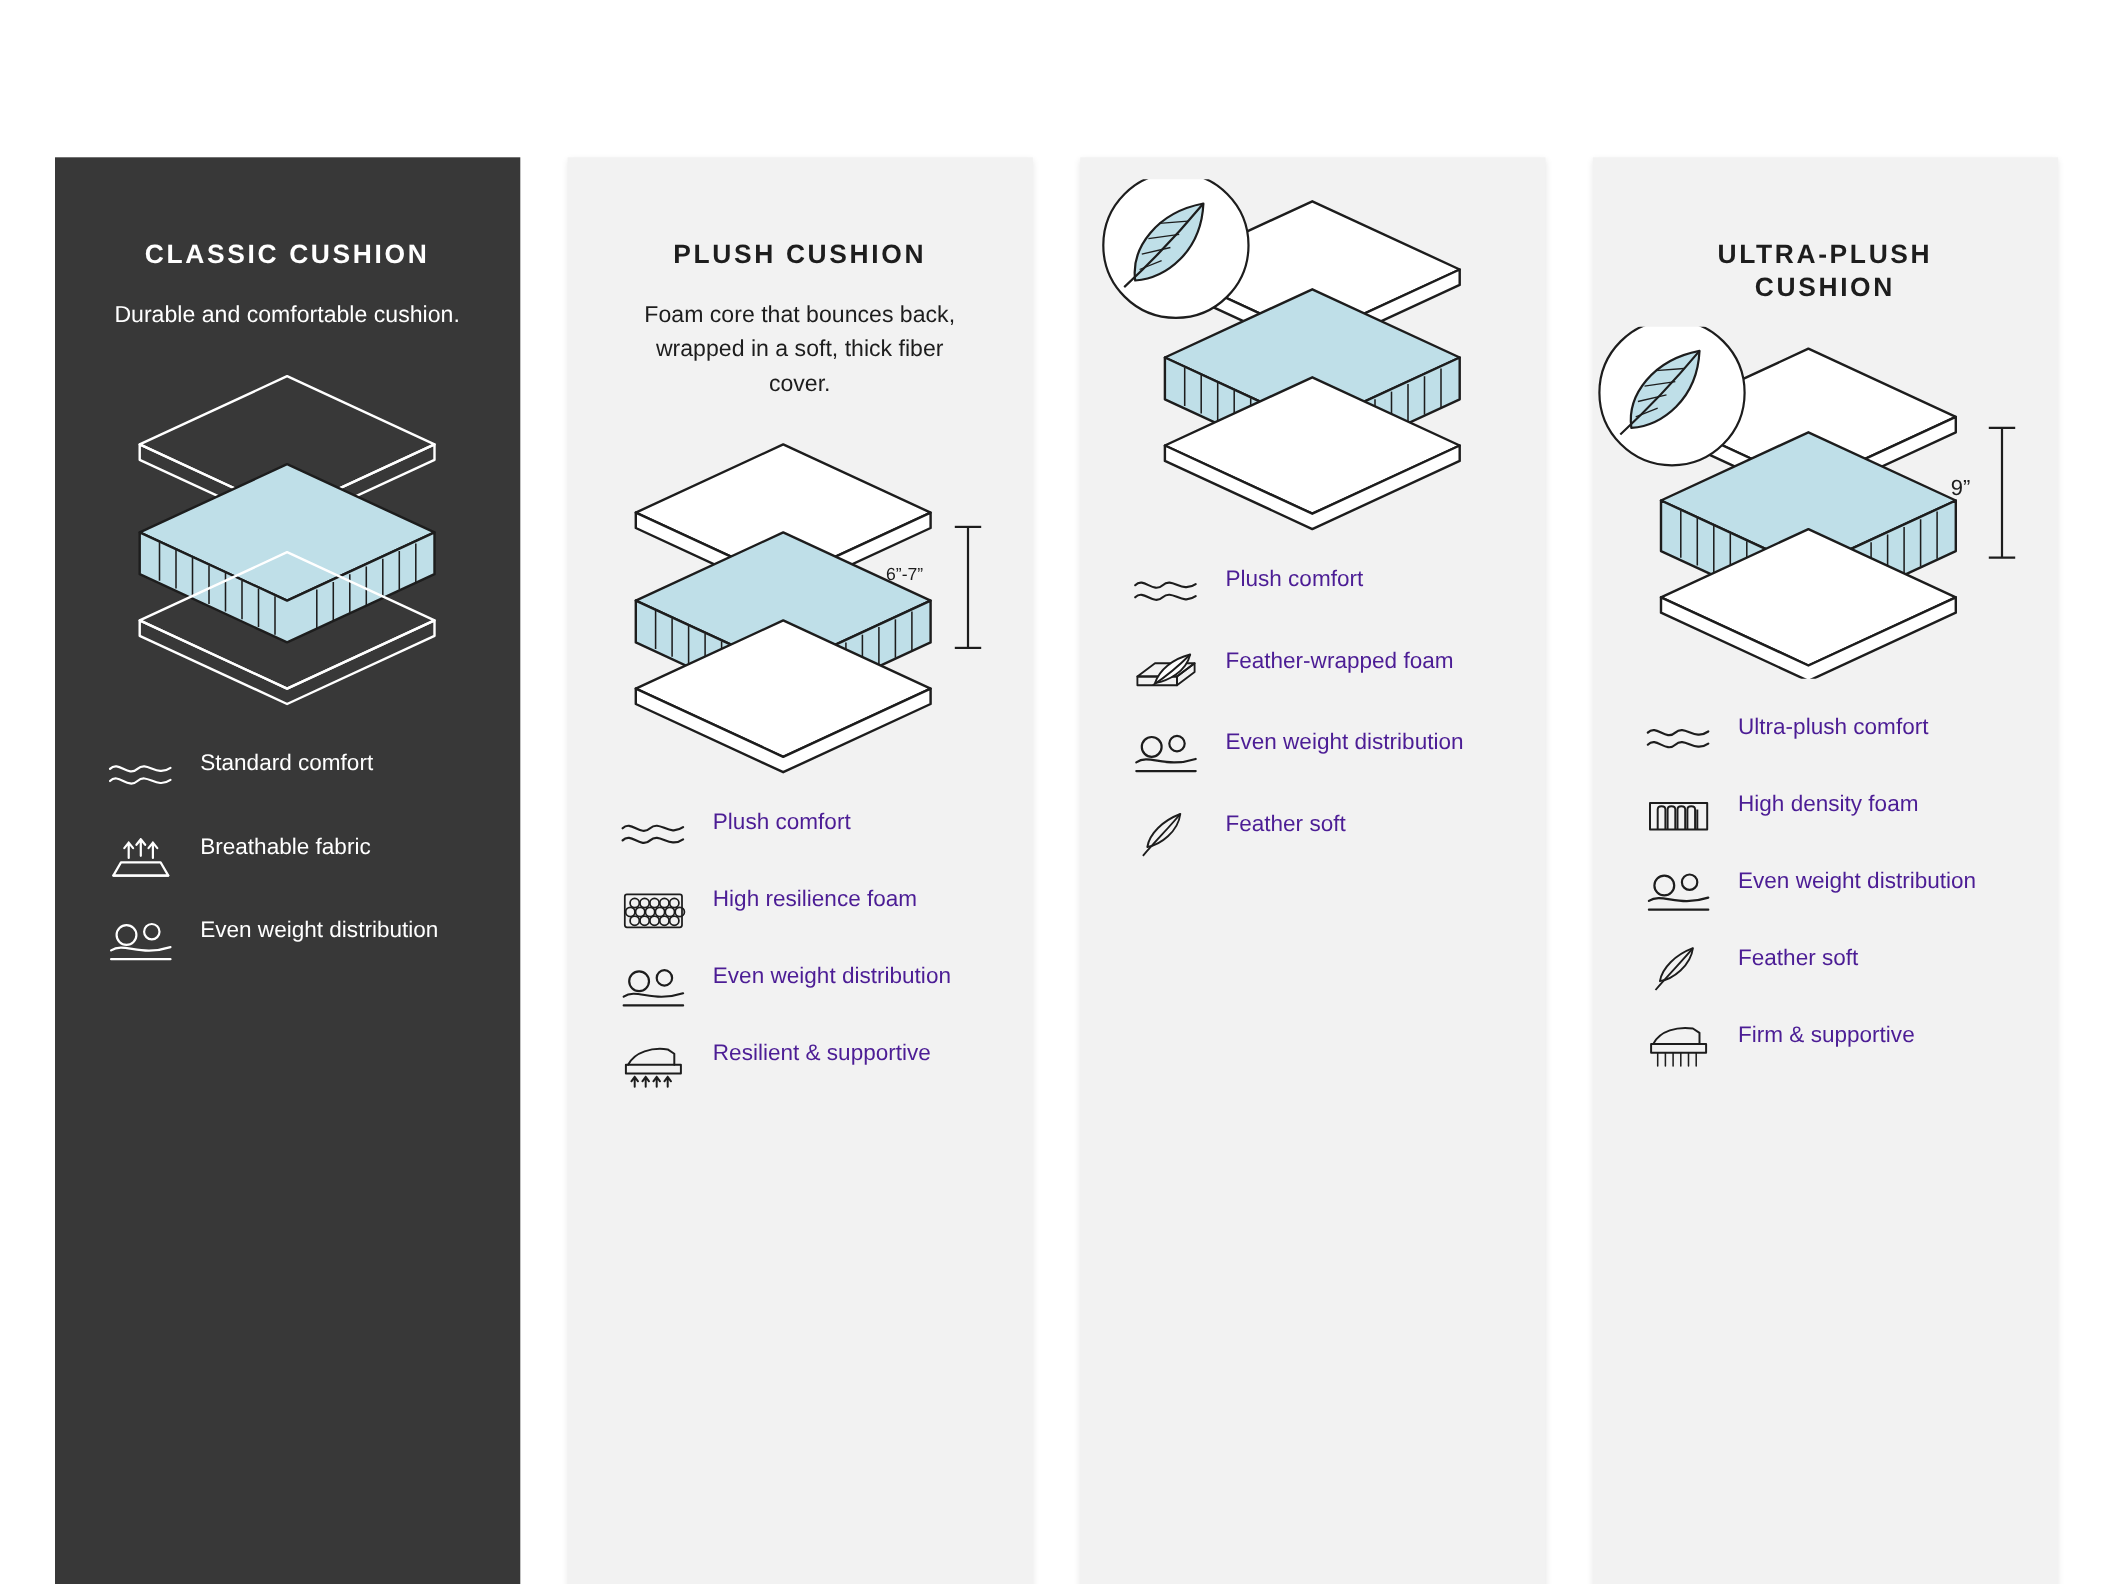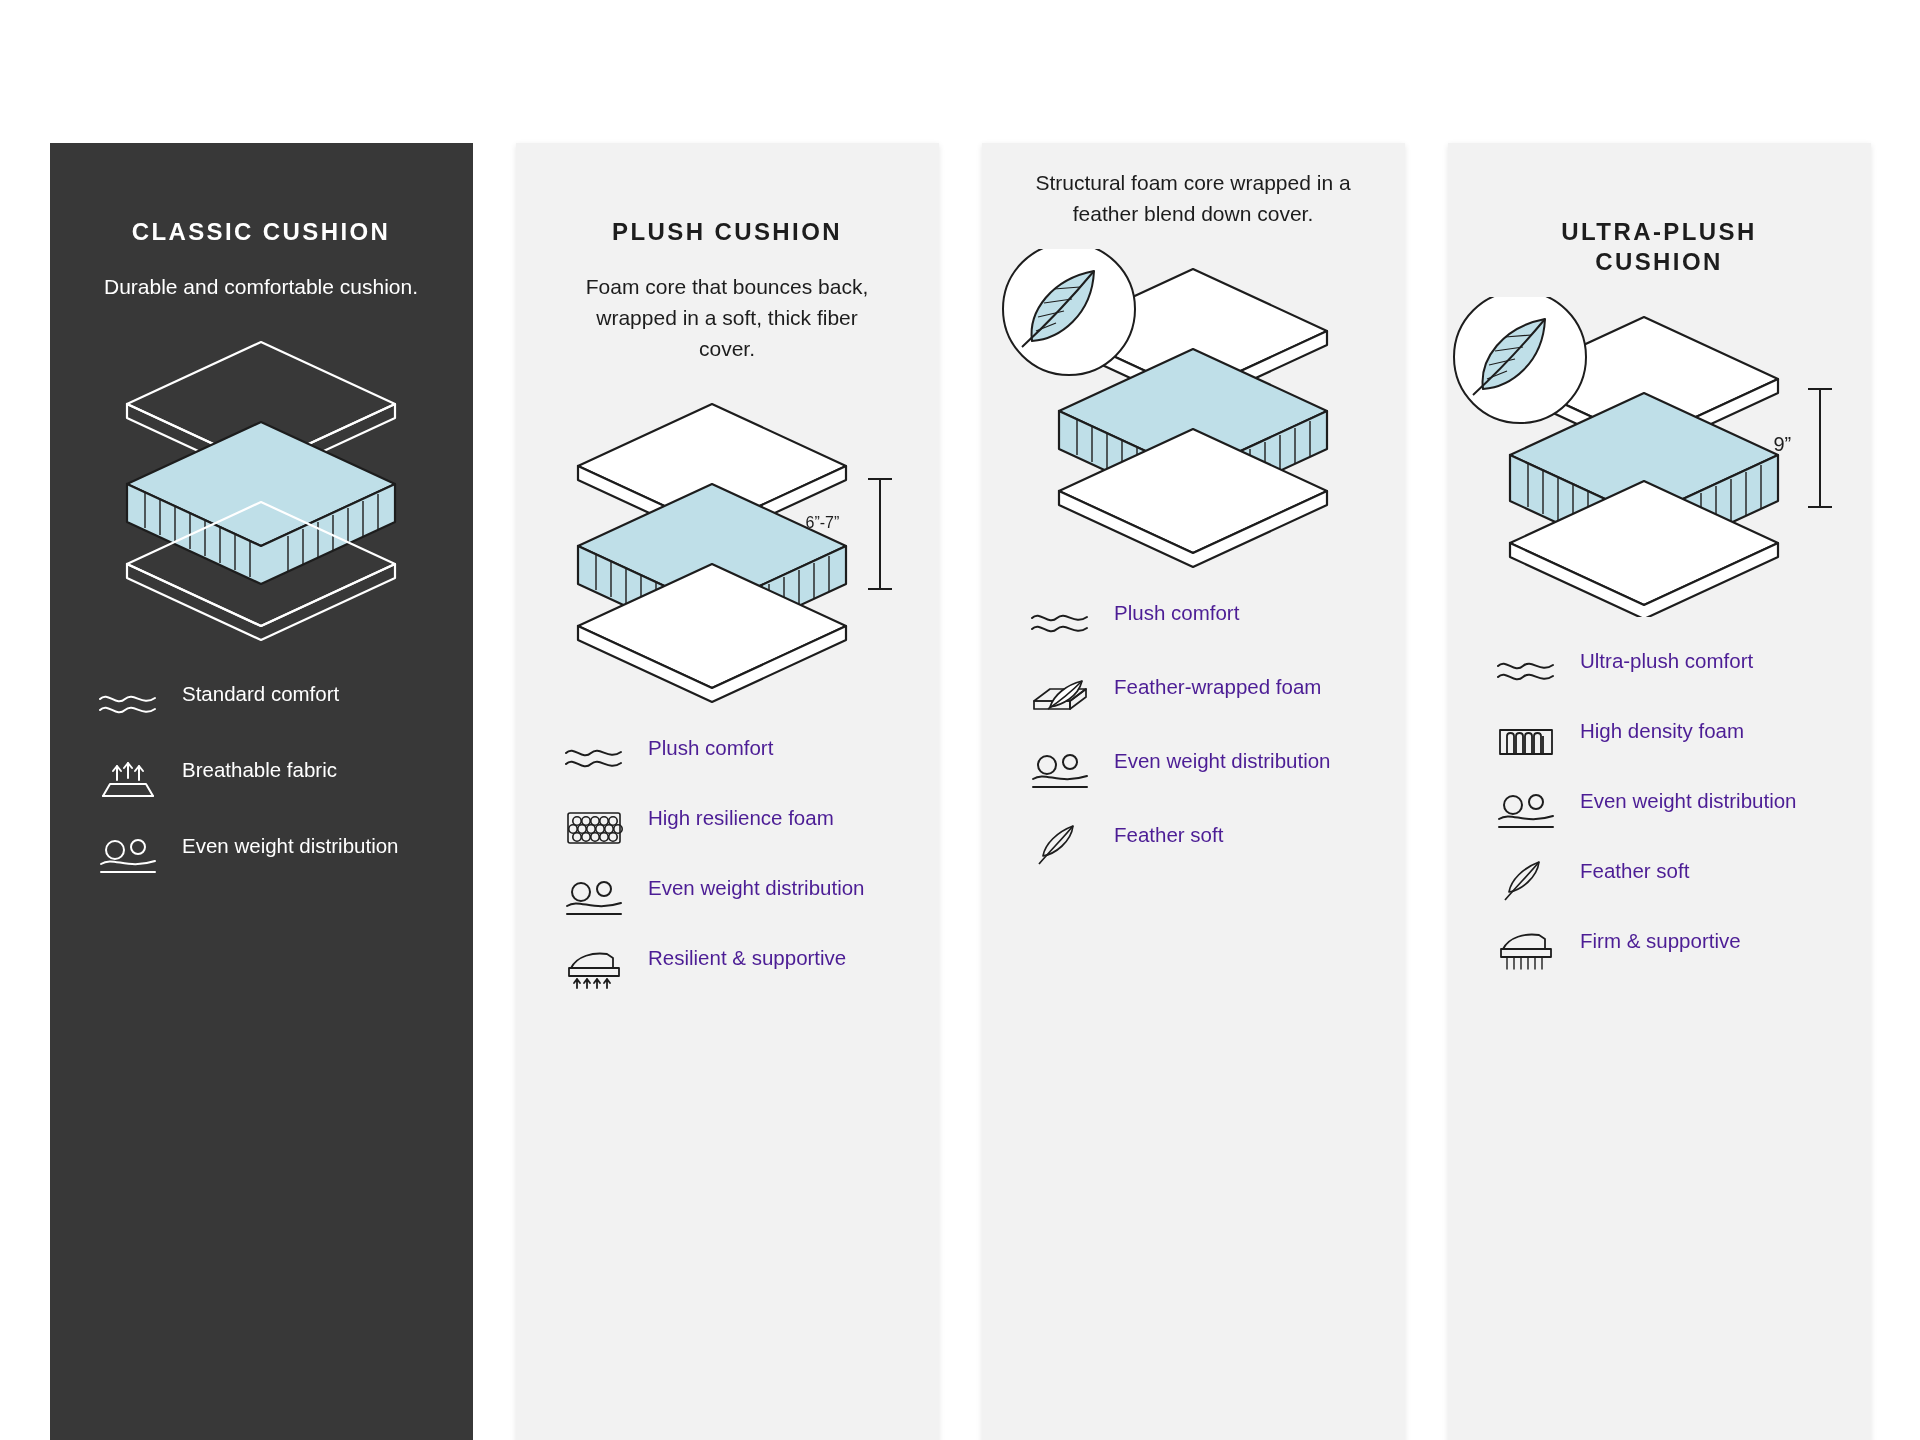--- a/index.html
+++ b/index.html
@@ -266,21 +266,20 @@
               <path d="M44 42 L44 33 M44 33 L41 37 M44 33 L47 37"></path>
             </g>
           </svg>
         </span>
         <span class="flabel">Resilient &amp; supportive</span>
       </div>
     </div>
   </div>
 
   <div class="card light c3">
-    <div class="card-desc">Structural foam core wrapped in a feather blend down cover.</div>
 
     <div class="art">
       <svg width="423" height="320" viewBox="0 0 423 320">
         <g fill="none" stroke="#1d1d1d" stroke-width="2.2" stroke-linejoin="round">
           <polygon points="211,20 345,82 211,144 77,82" fill="#ffffff"></polygon>
           <polygon points="77,82 77,96 211,158 345,96 345,82 211,144" fill="#ffffff"></polygon>
           <polygon points="211,100 345,162 211,224 77,162" fill="#bfdfe8"></polygon>
           <polygon points="77,162 77,200 211,262 345,200 345,162 211,224" fill="#bfdfe8"></polygon>
           <g stroke="#1d1d1d" stroke-width="1.4">
             <line x1="95" y1="171" x2="95" y2="206"></line>

